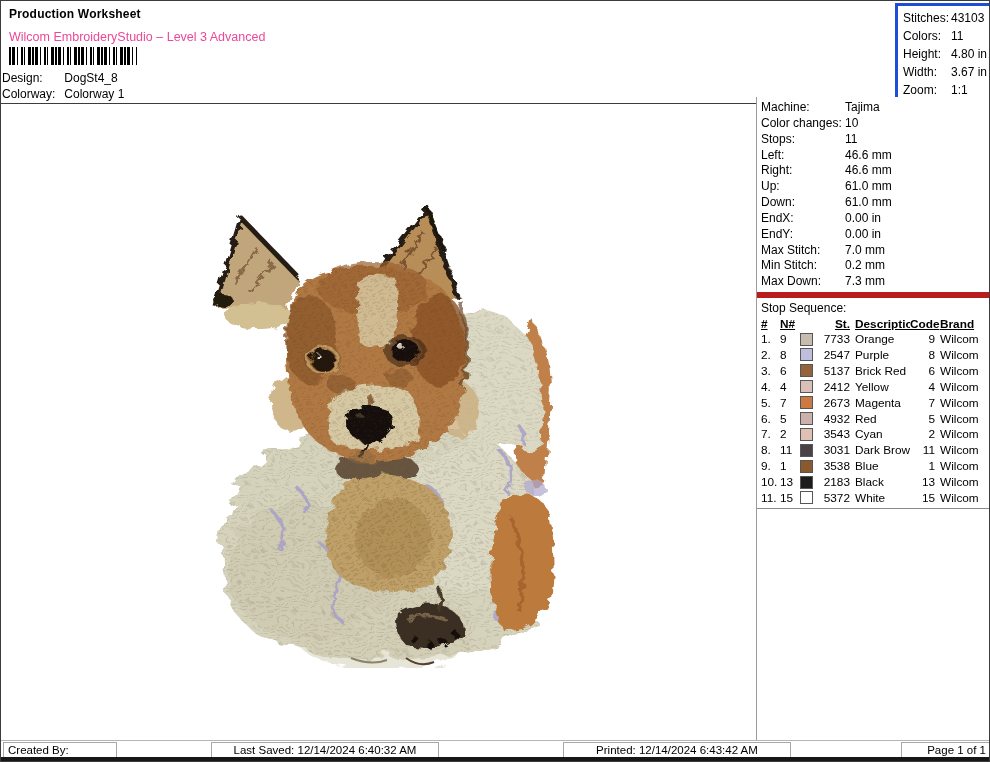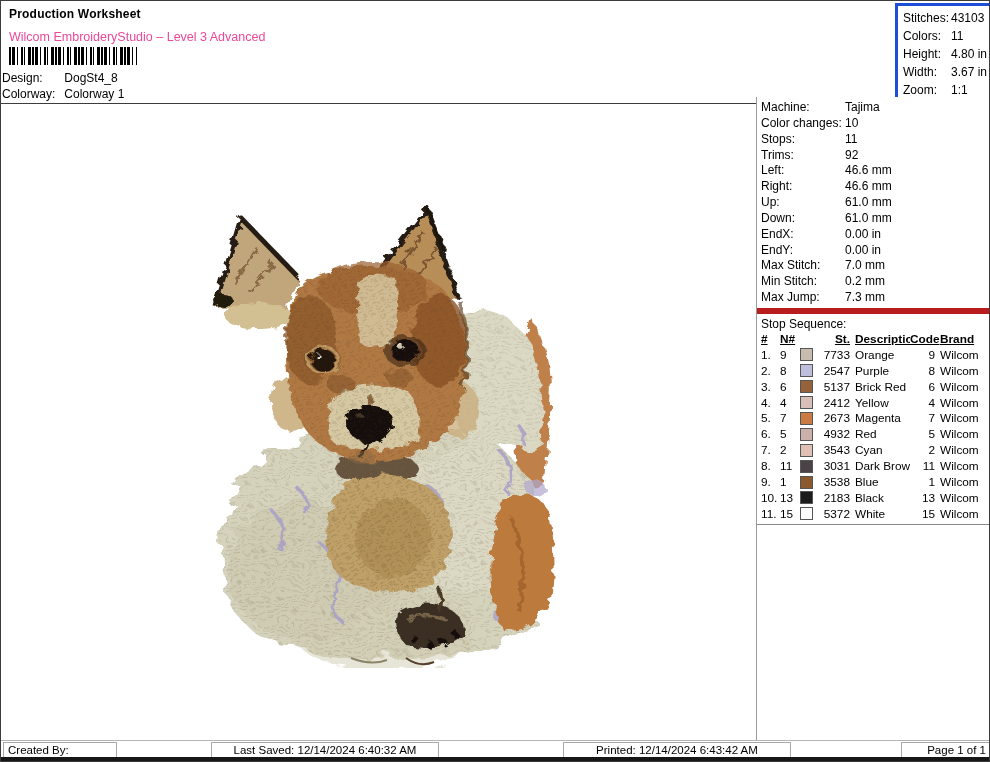--- a/index.html
+++ b/index.html
@@ -221,24 +221,20 @@
         </div>
       <div class="drow">
           <span class="dlab">Color changes:</span>
           <span>10</span>
         </div>
       <div class="drow">
           <span class="dlab">Stops:</span>
           <span>11</span>
         </div>
       <div class="drow">
-          <span class="dlab">Trims:</span>
-          <span>92</span>
-        </div>
-      <div class="drow">
           <span class="dlab">Left:</span>
           <span>46.6 mm</span>
         </div>
       <div class="drow">
           <span class="dlab">Right:</span>
           <span>46.6 mm</span>
         </div>
       <div class="drow">
           <span class="dlab">Up:</span>
           <span>61.0 mm</span>
@@ -257,21 +253,21 @@
         </div>
       <div class="drow">
           <span class="dlab">Max Stitch:</span>
           <span>7.0 mm</span>
         </div>
       <div class="drow">
           <span class="dlab">Min Stitch:</span>
           <span>0.2 mm</span>
         </div>
       <div class="drow">
-          <span class="dlab">Max Jump:</span>
+          <span class="dlab">Max Down:</span>
           <span>7.3 mm</span>
         </div>
     </div>
 
     <div id="seq">
       <div class="seq-title">Stop Sequence:</div>
       <div id="seq-table">
         <div class="srow hdr">
           <span class="c-num">#</span>
           <span class="c-ndl">N#</span>

